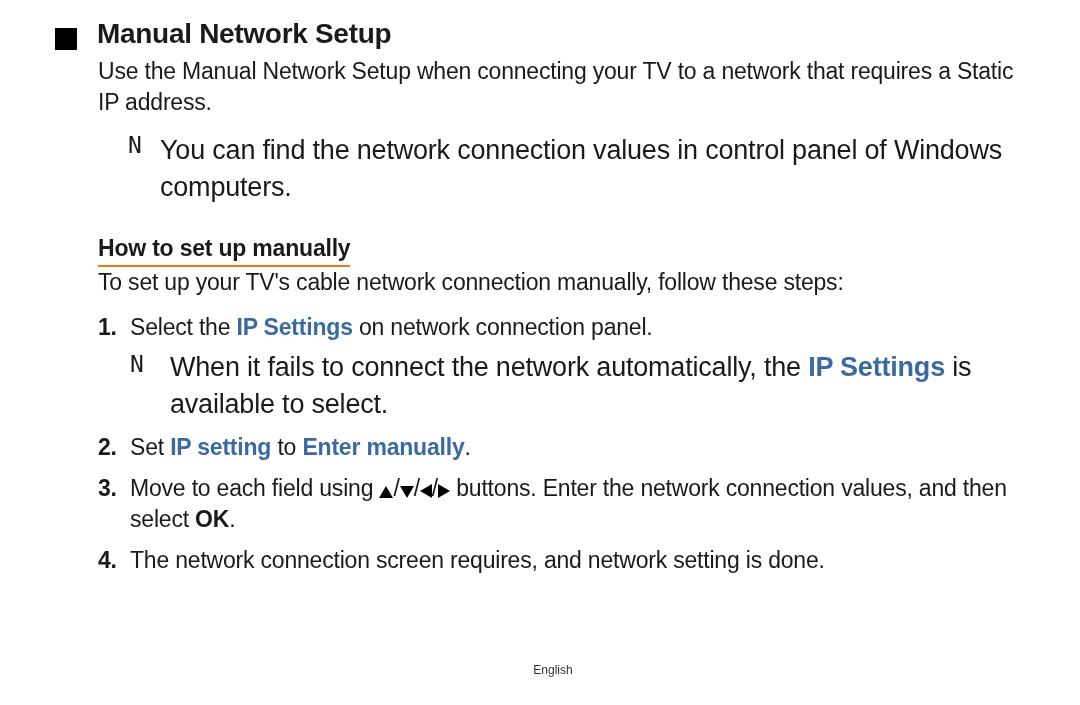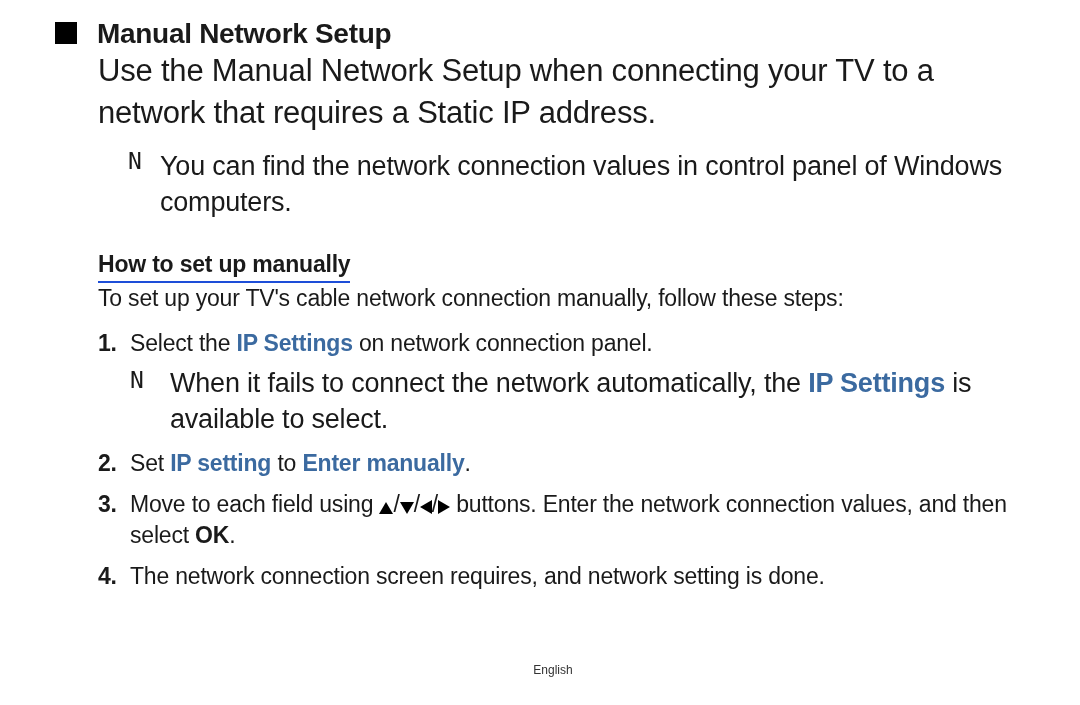--- a/index.html
+++ b/index.html
@@ -13,40 +13,41 @@
   }
   .page {
     position: relative;
     width: 1080px;
     height: 705px;
     box-sizing: border-box;
     padding: 18px 60px 0 60px;
   }
   .title-row {
     display: flex;
-    align-items: flex-start;
+    align-items: flex-end;
     margin-left: -5px;
   }
   .sq {
     width: 22px;
     height: 22px;
     background: #000;
     margin-right: 20px;
     margin-top: 4px;
     flex: 0 0 auto;
   }
   .title {
     font-size: 28px;
     font-weight: bold;
     letter-spacing: -0.3px;
   }
   .intro {
-    font-size: 31px;
+    font-size: 23px;
     line-height: 1.35;
     margin-left: 38px;
+    margin-top: 6px;
     letter-spacing: -0.2px;
   }
   .note-row {
     display: flex;
     margin-left: 68px;
     margin-top: 14px;
   }
   .note-n {
     font-family: "Lucida Console", monospace;
     font-size: 23px;
@@ -58,21 +59,21 @@
     line-height: 1.35;
     letter-spacing: -0.2px;
   }
   .subhead {
     font-size: 23px;
     font-weight: bold;
     margin-left: 38px;
     margin-top: 30px;
     padding-bottom: 3px;
     display: inline-block;
-    border-bottom: 2px solid #1d4ed8;
+    border-bottom: 2px solid #f97316;
     letter-spacing: -0.2px;
   }
   .lead {
     font-size: 23px;
     line-height: 1.35;
     margin-left: 38px;
     margin-top: 0;
     letter-spacing: -0.2px;
   }
   .ol {

